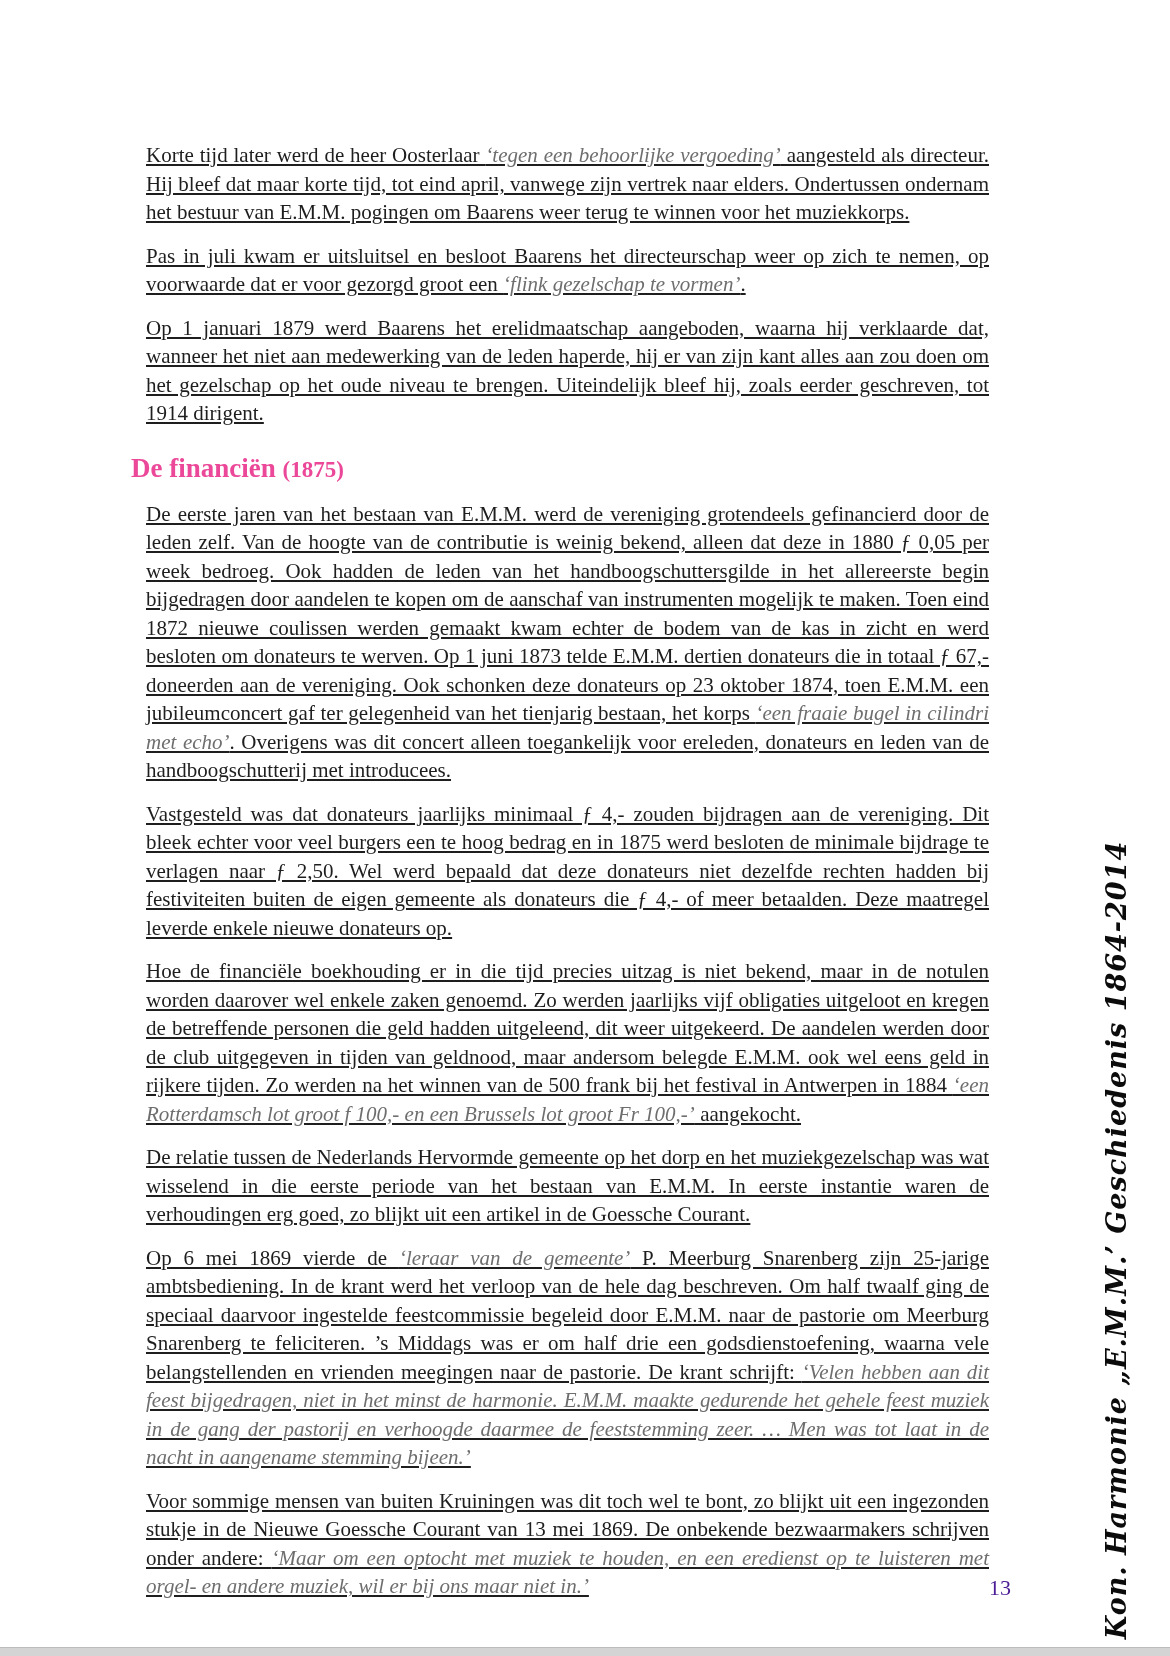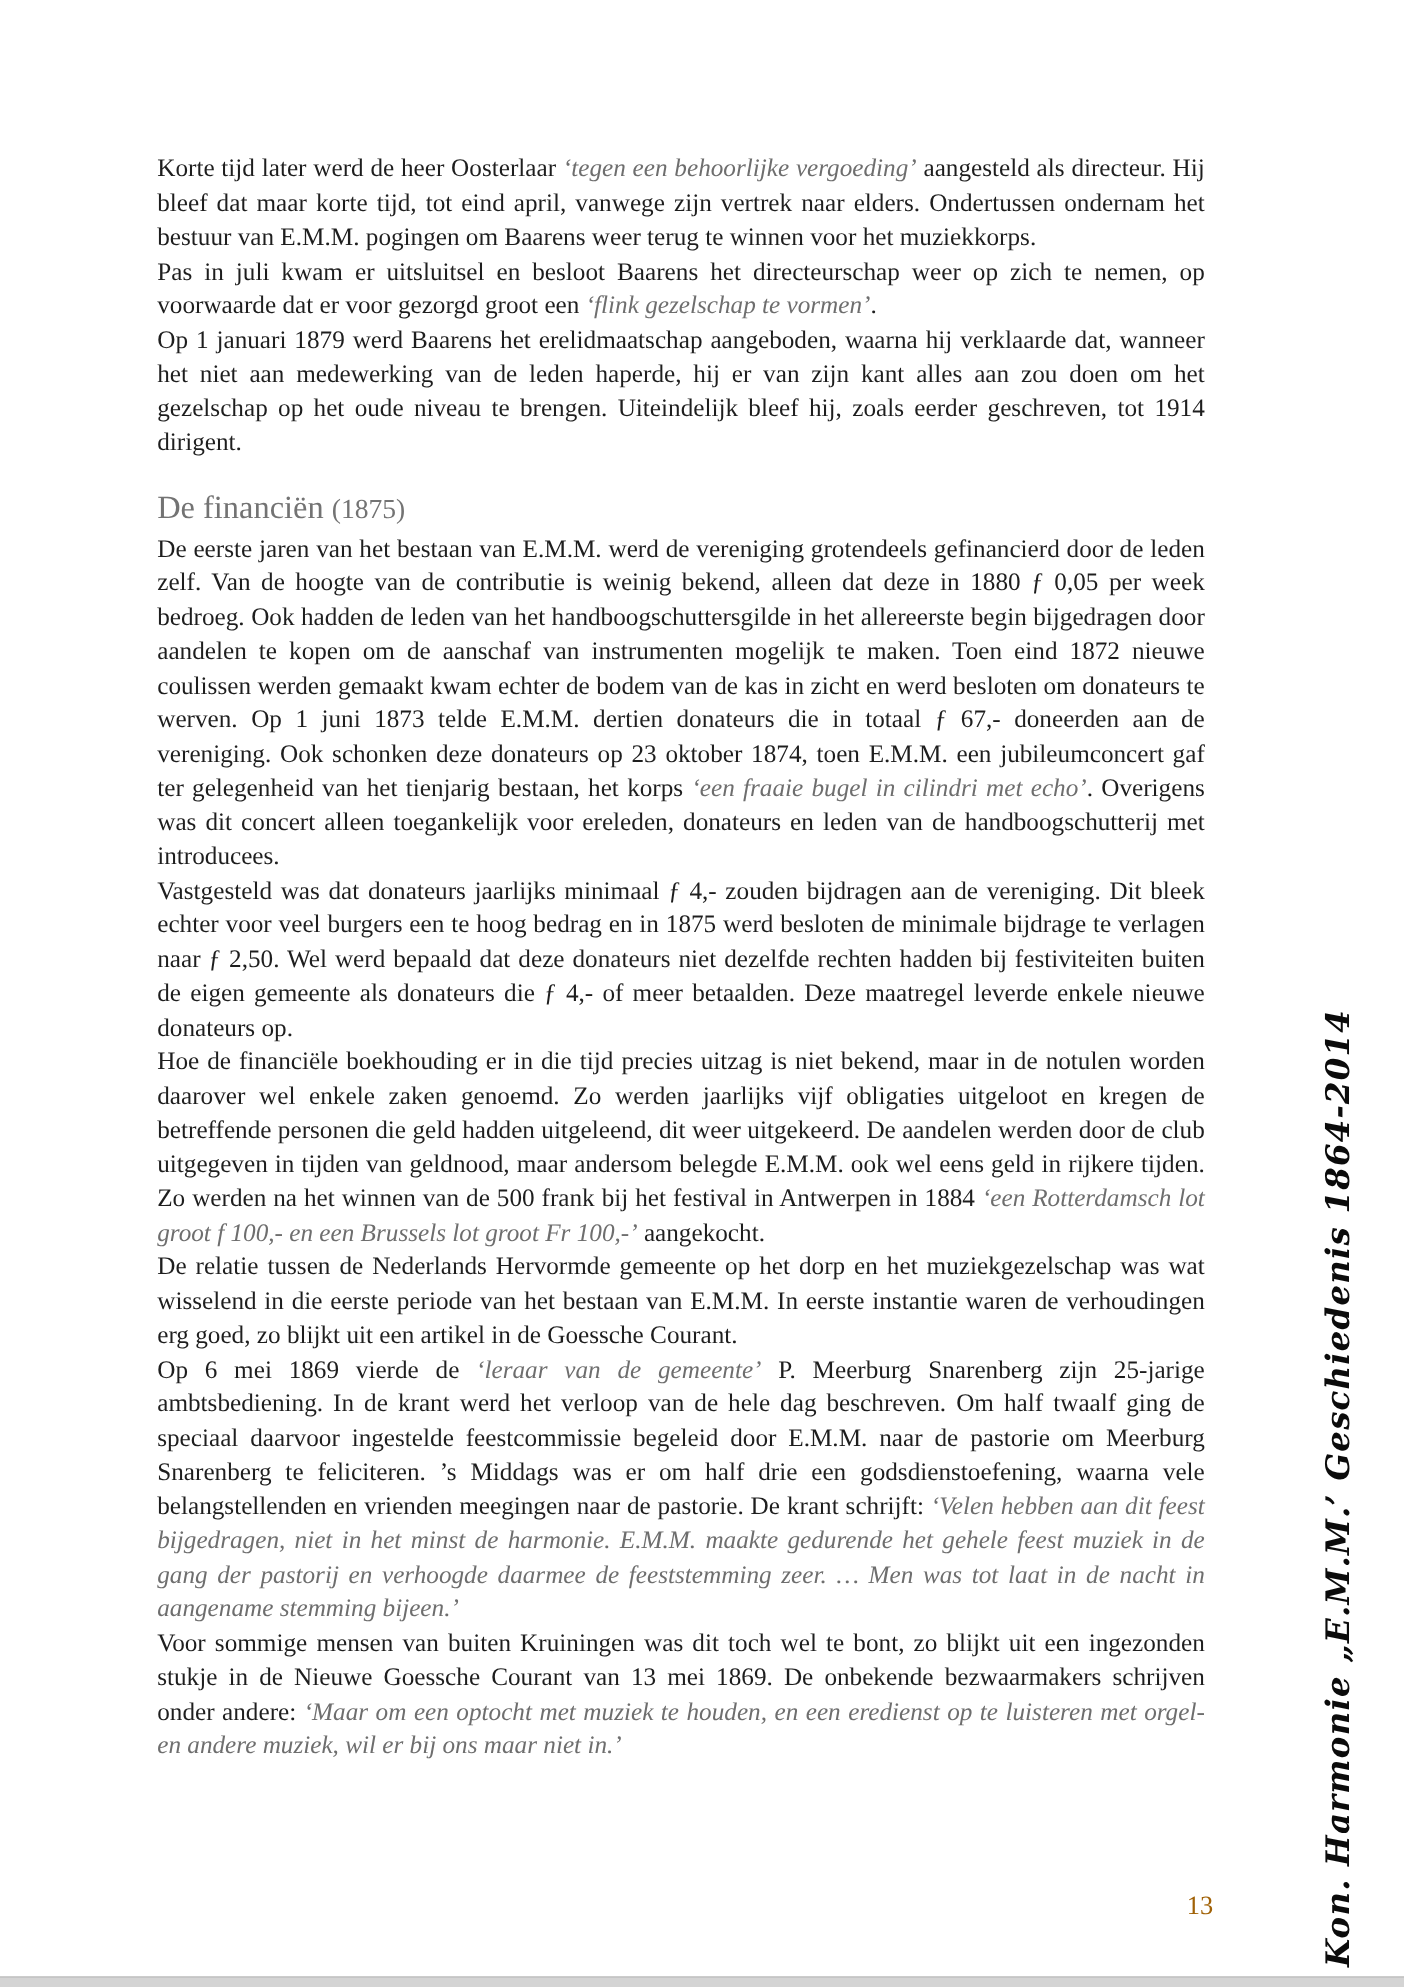--- a/index.html
+++ b/index.html
@@ -12,31 +12,31 @@
   }
   .content {
     position:absolute;
     left:131px; top:126px;
     width:873px;
     color:#1e1e1e;
     font-size:21px;
     line-height:28.5px;
     text-align:justify;
   }
-  .content p { margin:0; padding:0; }
+  .content p { margin:15px; padding:0;text-decoration:underline; }
   .quote {
     font-style:italic;
     color:#6e6e6e;
   }
   h2.section {
     margin:25px 0 3px 0;
     font-size:27px;
     line-height:30px;
-    font-weight:normal;
-    color:#737373;
+    font-weight:bold;
+    color:#ec4899;
     text-align:left;
   }
   h2.section .year { font-size:23px; }
   .closing-para { margin-top:47px !important; }
   .spine-text {
     position:absolute;
     left:1116px; top:1240px;
     transform:translate(-50%,-50%) rotate(-90deg);
     transform-origin:center center;
     white-space:nowrap;
@@ -46,21 +46,21 @@
     font-size:27px;
     letter-spacing:1px;
     color:#0b0b0b;
   }
   .page-number {
     position:absolute;
     left:131px; top:1575px;
     width:880px;
     text-align:right;
     font-size:22px;
-    color:#a16207;
+    color:#4c1d95;
   }
   .scan-edge-bar {
     position:absolute;
     left:0; bottom:0;
     width:100%; height:8px;
     background:#d4d4d4;
     border-top:1px solid #bcbcbc;
   }
 </style>
 </head>

